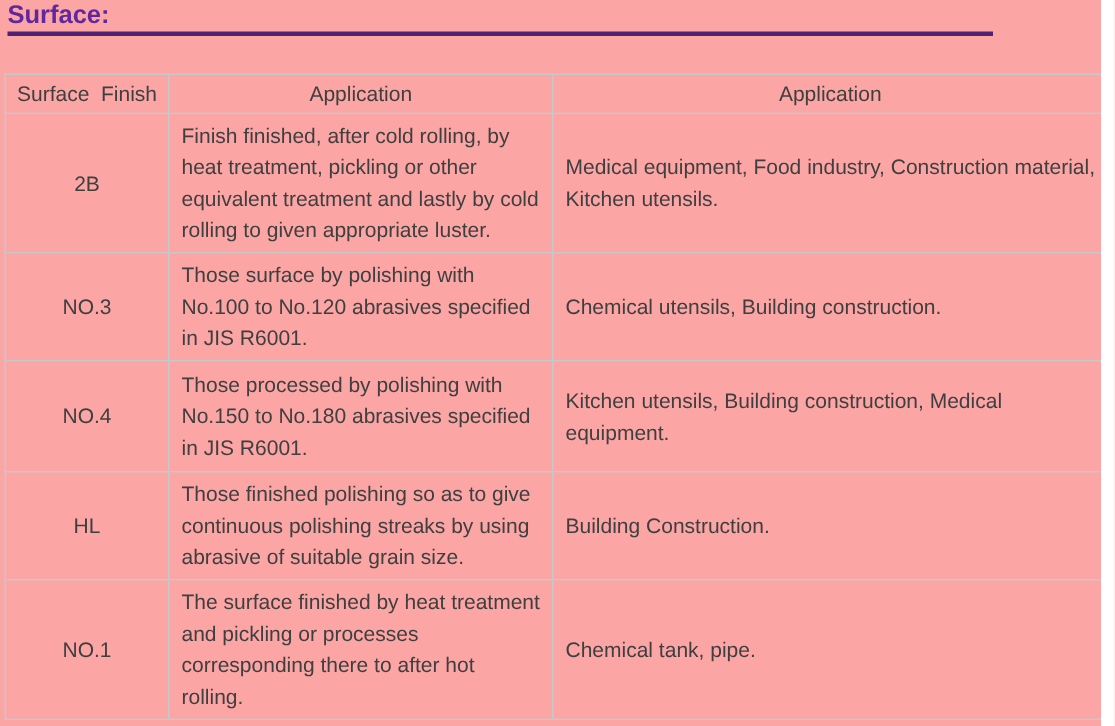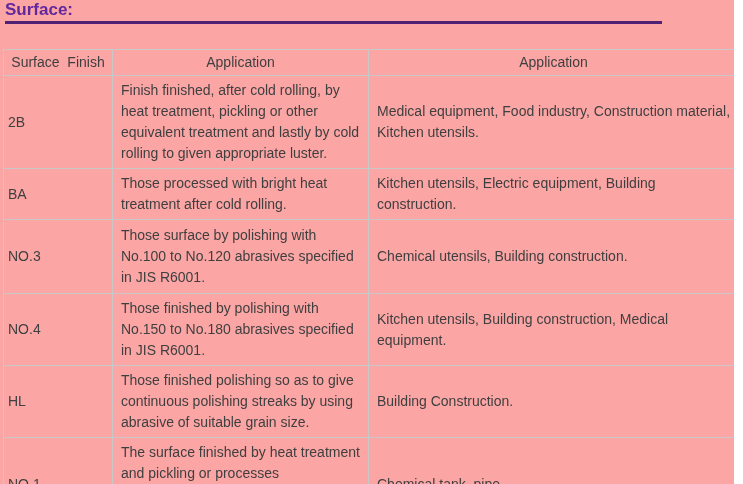--- a/index.html
+++ b/index.html
@@ -58,21 +58,21 @@
   .finish-table th{
     height:25px;
     text-align:center;
     padding:2px 4px;
     white-space:pre-wrap;
   }
   .finish-table td{
     padding:4px 8px;
   }
   .finish-table td.finish{
-    text-align:left;
+    text-align:center;
     padding:4px 4px;
   }
   tbody tr:nth-child(1){height:89px;}
   tbody tr:nth-child(2){height:46px;}
   tbody tr:nth-child(3){height:74px;}
   tbody tr:nth-child(4){height:67px;}
   tbody tr:nth-child(5){height:64px;}
   tbody tr:nth-child(6){height:60px;}
 </style>
 </head>
@@ -97,32 +97,27 @@
         <th>Application</th>
       </tr>
     </thead>
     <tbody>
       <tr>
         <td class="finish">2B</td>
         <td>Finish finished, after cold rolling, by heat treatment, pickling or other equivalent treatment and lastly by cold rolling to given appropriate luster.</td>
         <td>Medical equipment, Food industry, Construction material, Kitchen utensils.</td>
       </tr>
       <tr>
-        <td class="finish">BA</td>
-        <td>Those processed with bright heat treatment after cold rolling.</td>
-        <td>Kitchen utensils, Electric equipment, Building construction.</td>
-      </tr>
-      <tr>
         <td class="finish">NO.3</td>
         <td>Those surface by polishing with No.100 to No.120 abrasives specified in JIS R6001.</td>
         <td>Chemical utensils, Building construction.</td>
       </tr>
       <tr>
         <td class="finish">NO.4</td>
-        <td>Those finished by polishing with No.150 to No.180 abrasives specified in JIS R6001.</td>
+        <td>Those processed by polishing with No.150 to No.180 abrasives specified in JIS R6001.</td>
         <td>Kitchen utensils, Building construction, Medical equipment.</td>
       </tr>
       <tr>
         <td class="finish">HL</td>
         <td>Those finished polishing so as to give continuous polishing streaks by using abrasive of suitable grain size.</td>
         <td>Building Construction.</td>
       </tr>
       <tr>
         <td class="finish">NO.1</td>
         <td>The surface finished by heat treatment and pickling or processes corresponding there to after hot rolling.</td>

